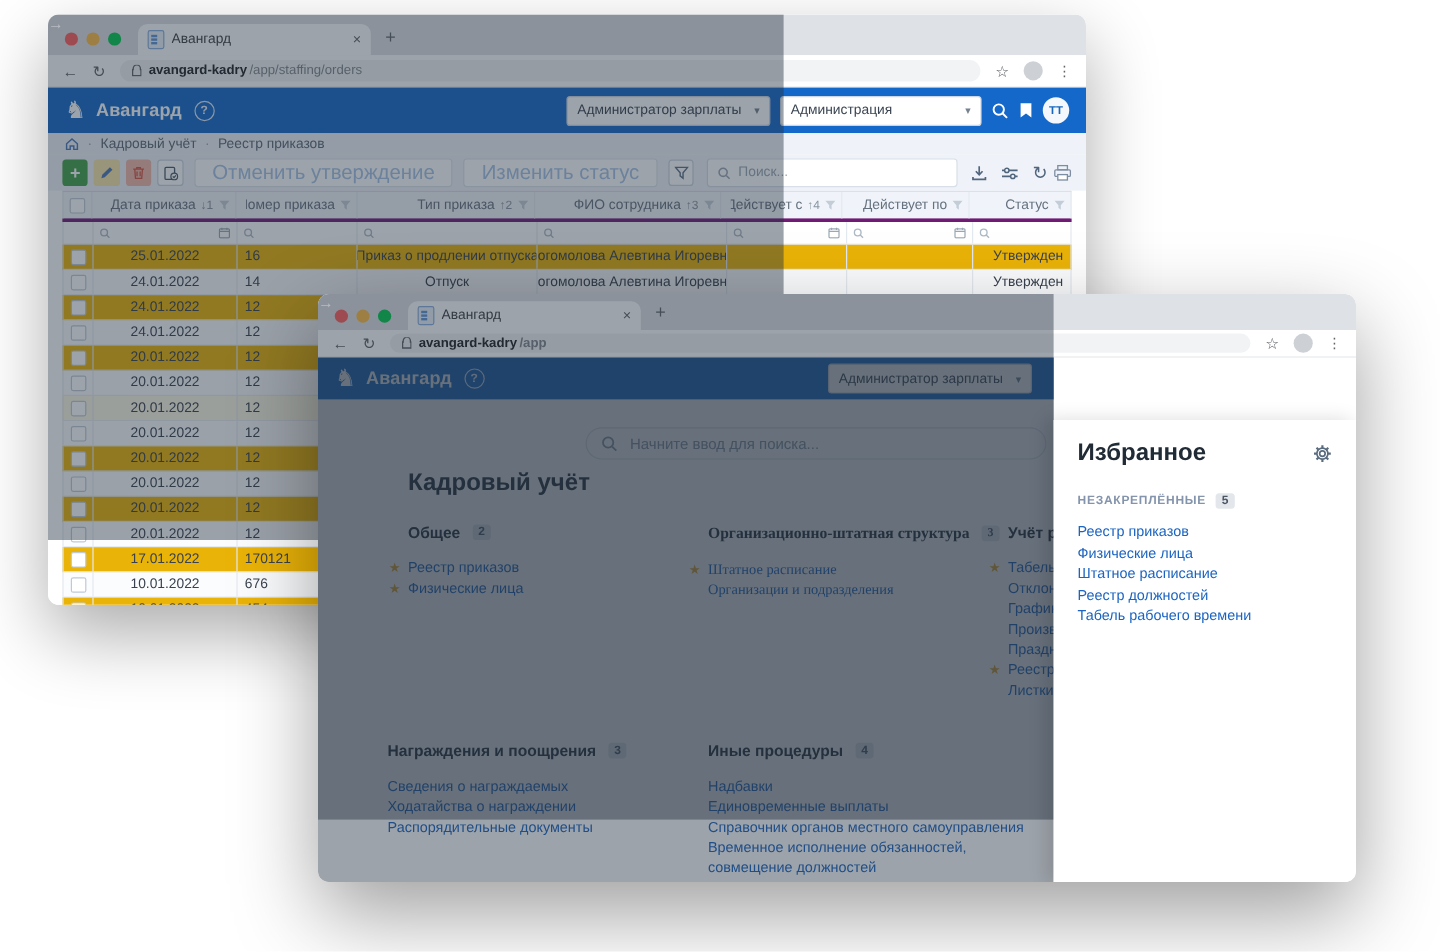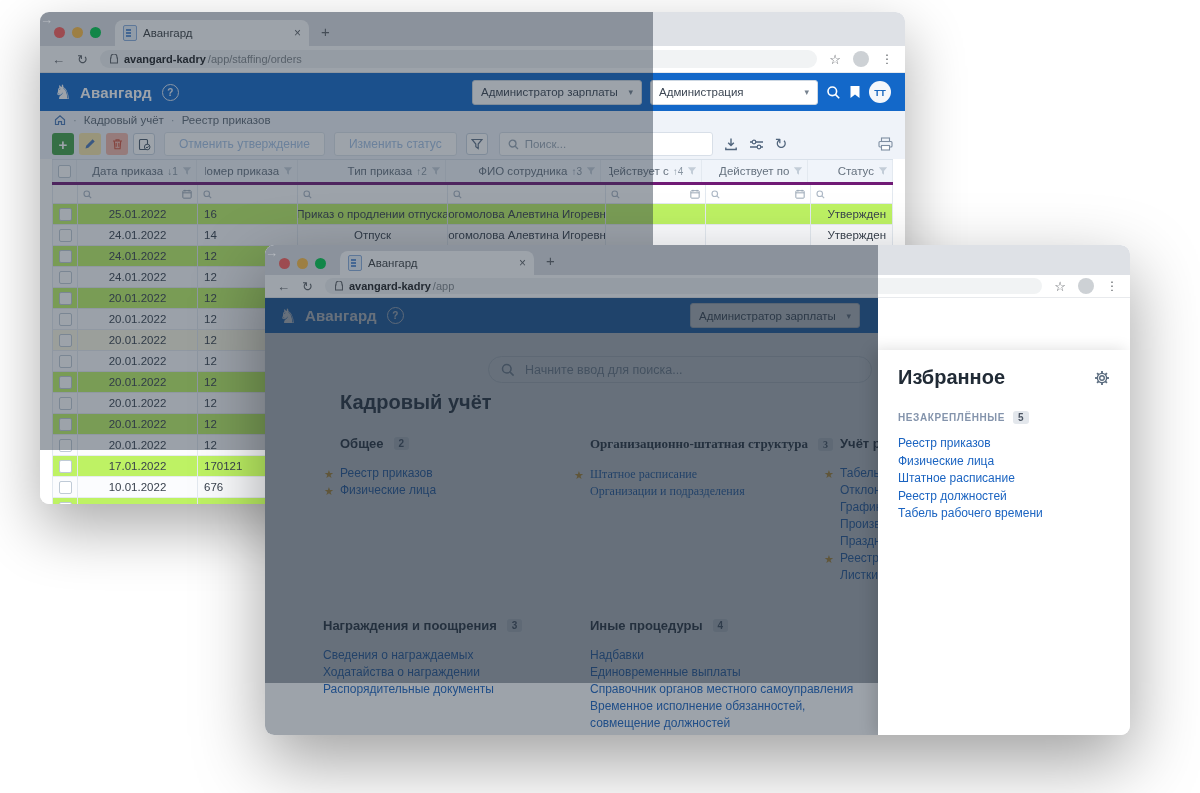--- a/index.html
+++ b/index.html
@@ -56,32 +56,32 @@
     font-size:11.5px;color:#5C6875;}
   .crumb-sep{color:#9AA6B2;}
   .toolbar{height:30px;background:#EFF3F9;display:flex;align-items:center;padding:0 12px;gap:5px;}
   .tbtn{width:22px;height:22px;border-radius:3px;display:flex;align-items:center;justify-content:center;box-sizing:border-box;}
   .tbtn.add{background:#43A047;color:#fff;font-size:15px;font-weight:bold;}
   .tbtn.edit{background:#F8E6A8;}
   .tbtn.del{background:#F3B7A9;}
   .tbtn.stamp{background:#fff;border:1px solid #C9D4E0;}
   .tbtn.funnel{background:#fff;border:1px solid #C9D4E0;margin-left:4px;}
   .txtbtn{height:22px;border:1px solid #DDE4EC;border-radius:3px;background:#fff;color:#A5C2E5;
-    font-size:12px;display:flex;align-items:center;padding:0 14px;margin-left:4px;white-space:nowrap;}
+    font-size:17px;display:flex;align-items:center;padding:0 14px;margin-left:4px;white-space:nowrap;}
   .searchbox{height:22px;width:196px;border:1px solid #D8DFE8;border-radius:3px;background:#fff;
     display:flex;align-items:center;gap:6px;padding:0 8px;margin-left:6px;}
   .searchbox .ph{color:#9AA7B5;font-size:11.5px;}
   .ticon{color:#51657D;display:flex;align-items:center;margin-left:6px;}
   .ticon.print{margin-left:auto;color:#7E8EA2;}
 
   
   .tablewrap{background:#fff;}
   .t-head{display:flex;height:22px;background:#F0F4FA;border-top:1px solid #D9E1EA;border-bottom:3px solid #701a75;margin:0 12px;gap:8px;}
   .t-filter{display:flex;height:18px;background:#fff;border-bottom:1px solid #E3E9F0;margin:0 12px;}
-  .t-row{display:flex;height:20px;background:#bef264;border-bottom:1px solid #E7ECF1;margin:0 12px;}
+  .t-row{display:flex;height:20px;background:#eab308;border-bottom:1px solid #E7ECF1;margin:0 12px;}
   .t-row.even{background:#FBFCFE;}
   .t-row.hl{background:#FCF8E3;}
   .hcell,.fcell,.t-cell{box-sizing:border-box;border-right:1px solid #E3E9F0;display:flex;align-items:center;
     font-size:11.5px;overflow:hidden;white-space:nowrap;}
   .hcell{color:#66727F;justify-content:flex-end;gap:4px;padding:0 4px;}
   .hcell:first-child,.fcell:first-child,.t-cell:first-child{border-left:1px solid #E3E9F0;justify-content:center;}
   .fcell{padding:0 5px;justify-content:space-between;color:#AEB9C6;}
   .t-cell{color:#39424E;}
   .cw0{width:26px}.cw1{width:120px}.cw2{width:100px}.cw3{width:150px}.cw4{width:158px}.cw5{width:100px}.cw6{width:105px}.cw7{width:82px}
   .t-cell.cw1,.t-cell.cw3,.t-cell.cw4,.t-cell.cw5,.t-cell.cw6{justify-content:center;}
@@ -596,21 +596,21 @@
   </div>
   <div class="urlbar">
     <span class="navic">←</span>
     <span class="navic dim">→</span>
     <span class="navic">↻</span>
     <div class="addr" style="height:16px;">
       <svg width="8" height="10" viewBox="0 0 8 10">
           <path d="M1 4V3a3 3 0 016 0v1h.5v5h-7V4z" fill="none" stroke="#5F6368" stroke-width="1.1"></path>
         </svg>
       <span class="host">avangard-kadry</span>
-        <span class="path" style="margin-left:-4px;">/app</span>
+        <span class="path" style="margin-left:-4px;font-weight:bold;">/app</span>
     </div>
     <div class="chrome-acts">
       <span class="chr-star">☆</span>
       <span class="chr-avatar"></span>
       <span class="chr-menu">⋮</span>
     </div>
   </div>
 
   <div class="app2">
     <div class="appheader">

